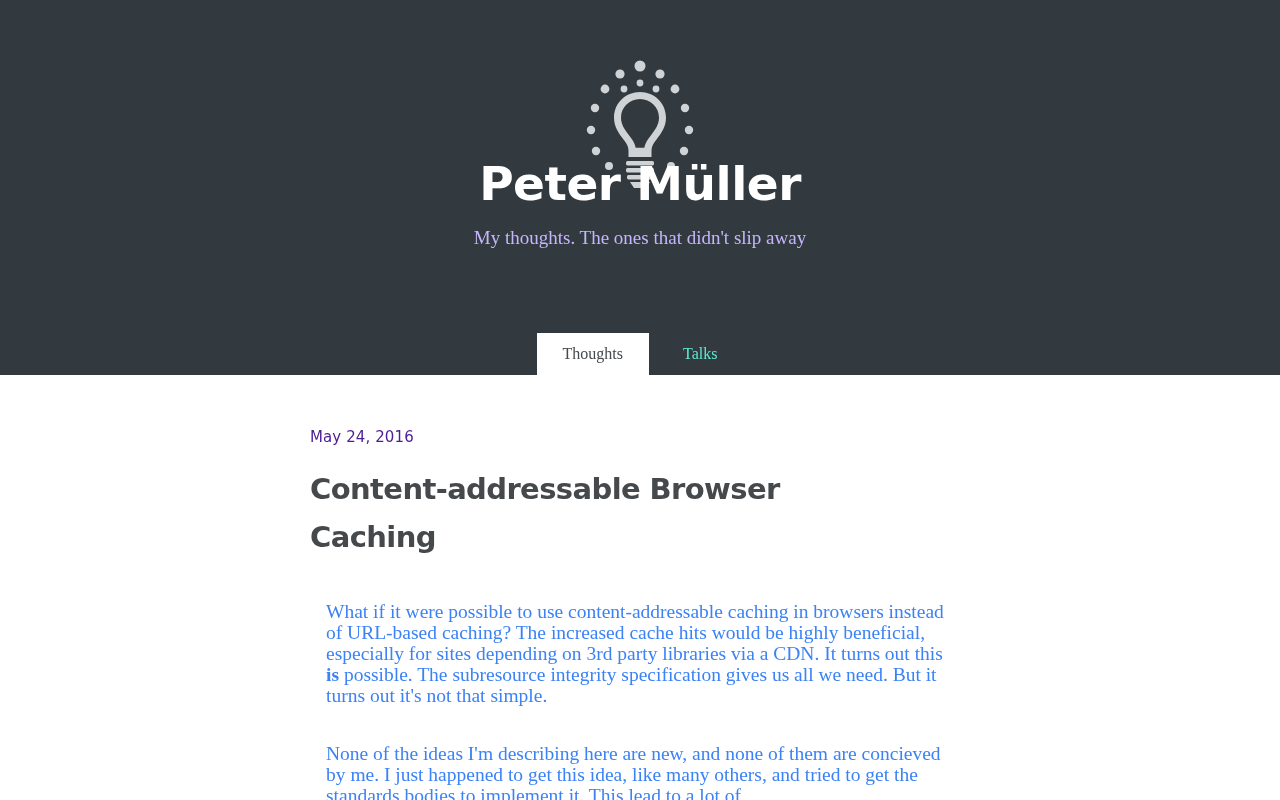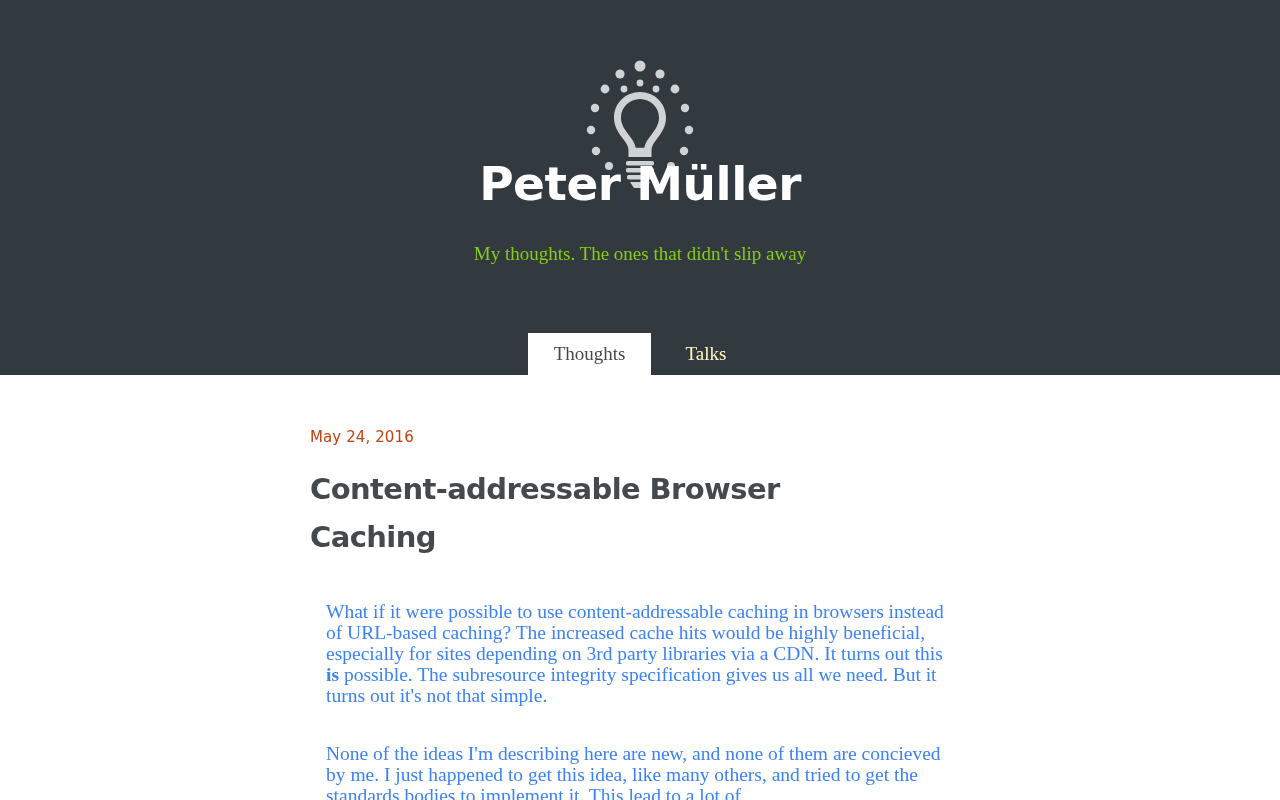--- a/index.html
+++ b/index.html
@@ -35,23 +35,23 @@
     padding-top: 8px;
     color: #ffffff;
     font-family: "DejaVu Sans", sans-serif;
     font-weight: bold;
     font-size: 47px;
     line-height: 56px;
     letter-spacing: -0.5px;
   }
 
   .site-tagline {
-    margin: 16px;
+    margin: 0;
     padding-top: 14px;
-    color: #84cc16;
+    color: #c4b5fd;
     font-family: "Liberation Serif", serif;
     font-size: 19px;
     line-height: 24px;
   }
 
   .nav {
     position: absolute;
     left: 0;
     bottom: 0;
     width: 1280px;
@@ -59,49 +59,49 @@
     display: flex;
     justify-content: center;
     align-items: stretch;
   }
   .nav-item {
     display: flex;
     align-items: center;
     justify-content: center;
     padding: 0 26px;
     font-family: "Liberation Serif", serif;
-    font-size: 19px;
+    font-size: 16px;
     text-decoration: none;
     line-height: 42px;
   }
   .nav-item.active {
     background: #ffffff;
     color: #45494c;
   }
   .nav-item.inactive {
-    color: #fef9c3;
+    color: #5eead4;
     margin-left: 8px;
   }
 
   
   .main {
     width: 1280px;
     height: 425px;
     background: #ffffff;
     overflow: hidden;
   }
   .post {
     width: 656px;
     margin: 0 auto;
     padding: 0 0 0 0;
     margin-left: 310px;
   }
   .post-date {
     padding-top: 52px;
-    color: #c2410c;
+    color: #4c1d95;
     font-family: "DejaVu Sans", sans-serif;
     font-size: 15px;
     line-height: 20px;
     letter-spacing: 0.1px;
   }
   .post-title {
     margin: 0;
     padding-top: 18px;
     color: #45494c;
     font-family: "DejaVu Sans", sans-serif;

